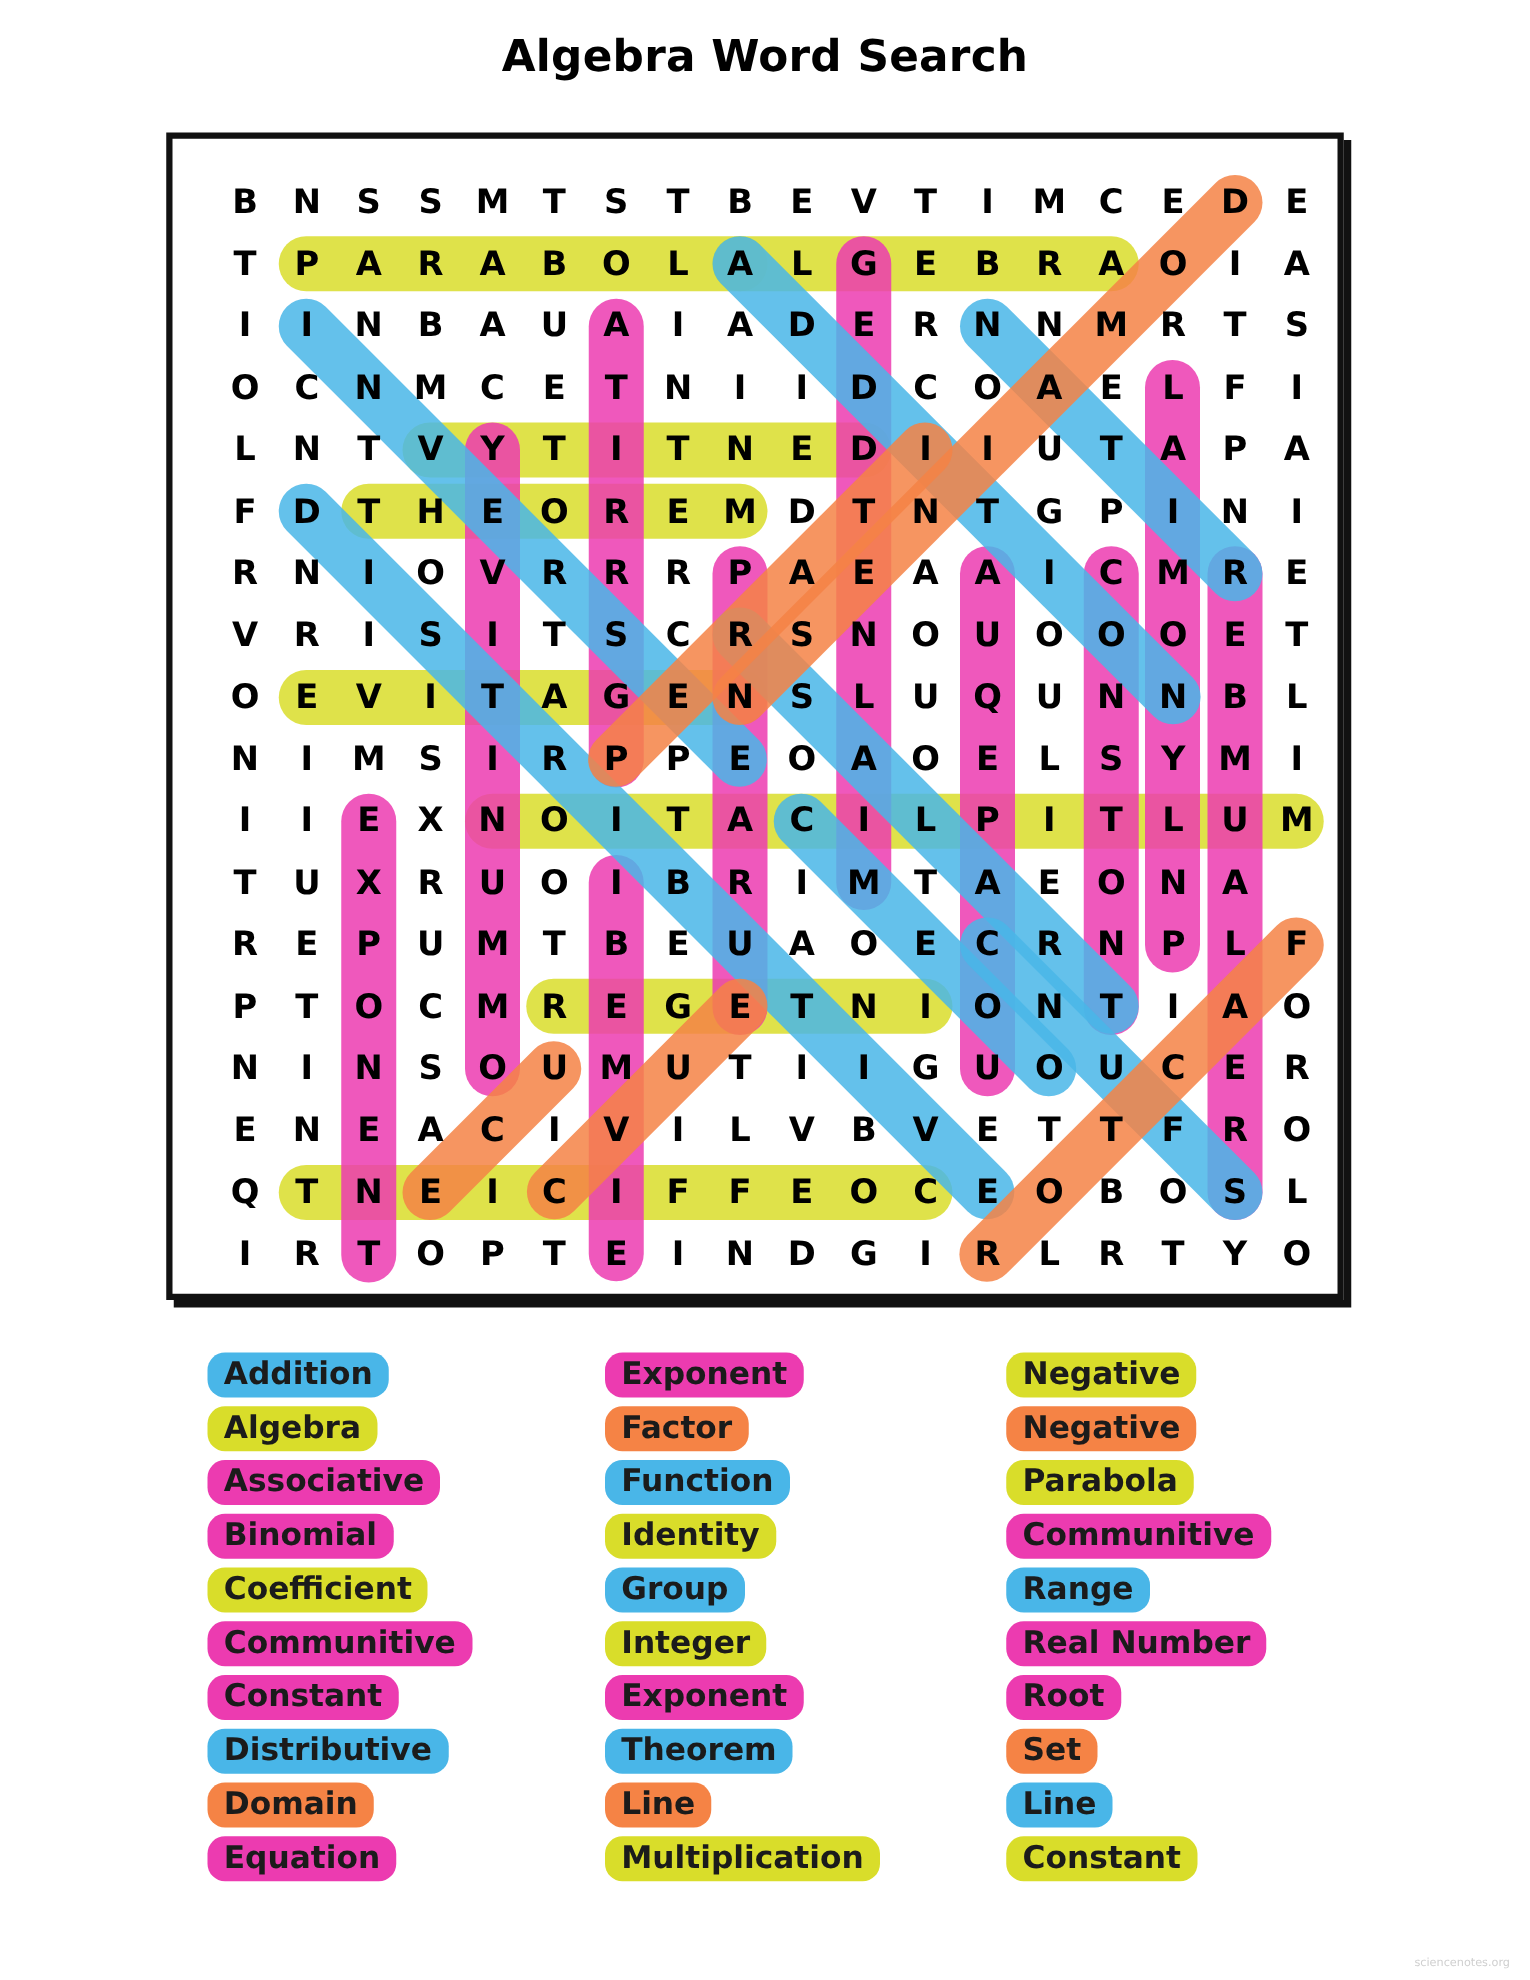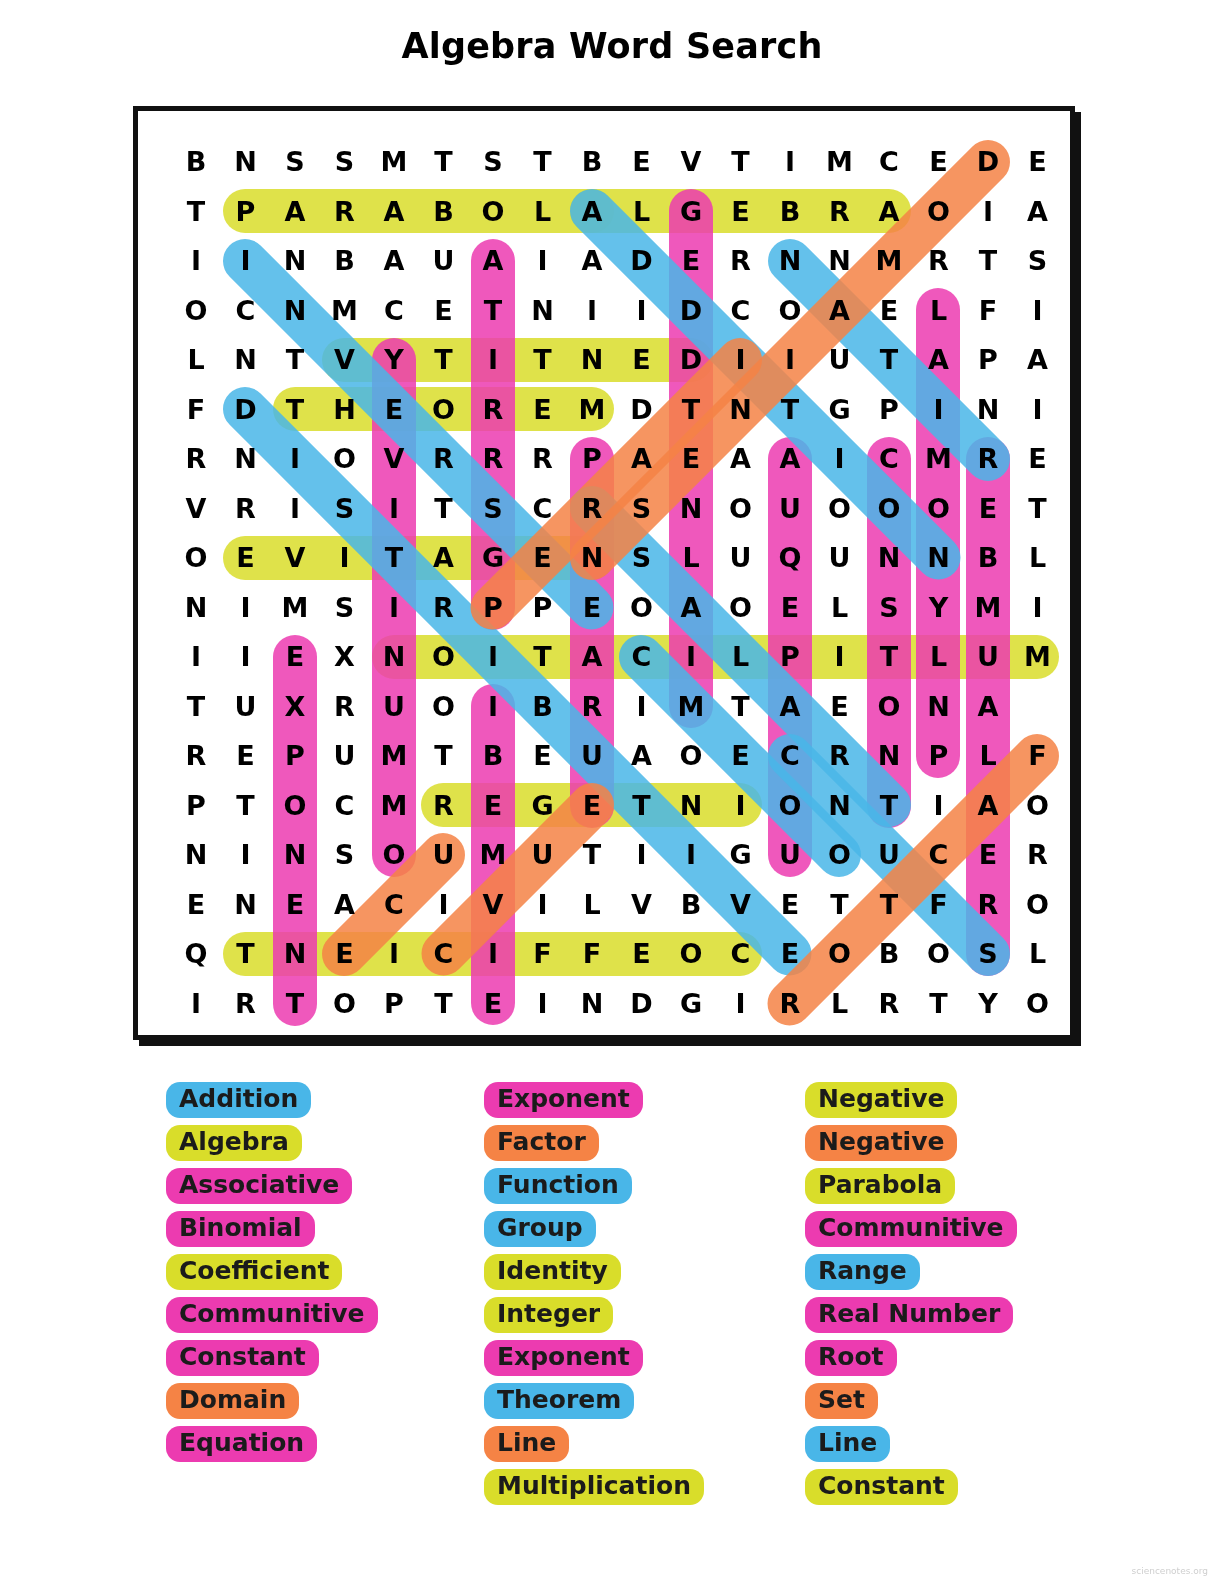--- a/index.html
+++ b/index.html
@@ -493,29 +493,30 @@
 
   <div id="wordlist">
     <div class="col col1">
         <span class="wrow"><span class="word w-blue">Addition</span></span>
         <span class="wrow"><span class="word w-yellow">Algebra</span></span>
         <span class="wrow"><span class="word w-pink">Associative</span></span>
         <span class="wrow"><span class="word w-pink">Binomial</span></span>
         <span class="wrow"><span class="word w-yellow">Coefficient</span></span>
         <span class="wrow"><span class="word w-pink">Communitive</span></span>
         <span class="wrow"><span class="word w-pink">Constant</span></span>
+        <span class="wrow"><span class="word w-blue">Distributive</span></span>
         <span class="wrow"><span class="word w-orange">Domain</span></span>
         <span class="wrow"><span class="word w-pink">Equation</span></span>
       </div>
     <div class="col col2">
         <span class="wrow"><span class="word w-pink">Exponent</span></span>
         <span class="wrow"><span class="word w-orange">Factor</span></span>
         <span class="wrow"><span class="word w-blue">Function</span></span>
+        <span class="wrow"><span class="word w-yellow">Identity</span></span>
         <span class="wrow"><span class="word w-blue">Group</span></span>
-        <span class="wrow"><span class="word w-yellow">Identity</span></span>
         <span class="wrow"><span class="word w-yellow">Integer</span></span>
         <span class="wrow"><span class="word w-pink">Exponent</span></span>
         <span class="wrow"><span class="word w-blue">Theorem</span></span>
         <span class="wrow"><span class="word w-orange">Line</span></span>
         <span class="wrow"><span class="word w-yellow">Multiplication</span></span>
       </div>
     <div class="col col3">
         <span class="wrow"><span class="word w-yellow">Negative</span></span>
         <span class="wrow"><span class="word w-orange">Negative</span></span>
         <span class="wrow"><span class="word w-yellow">Parabola</span></span>

